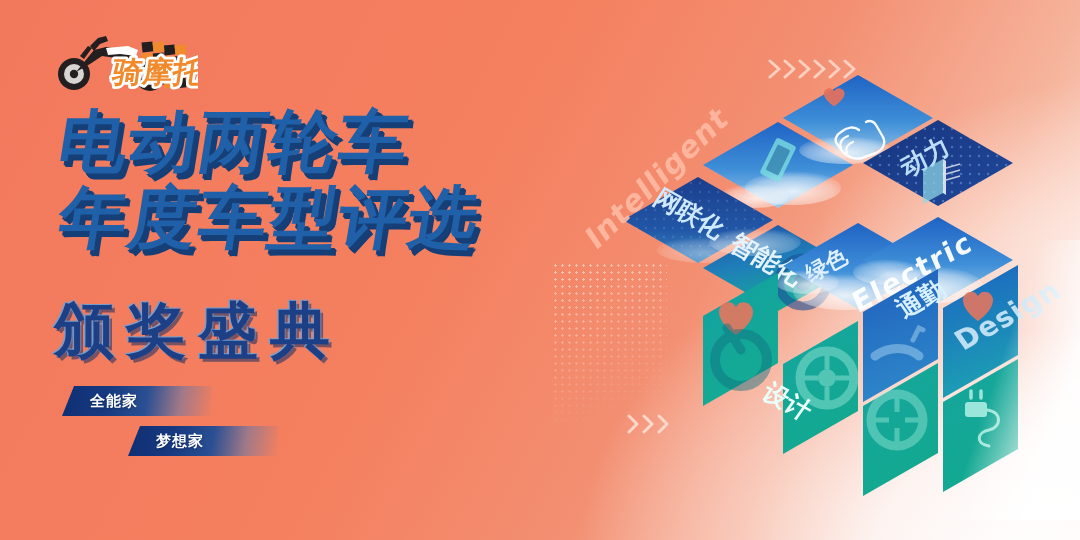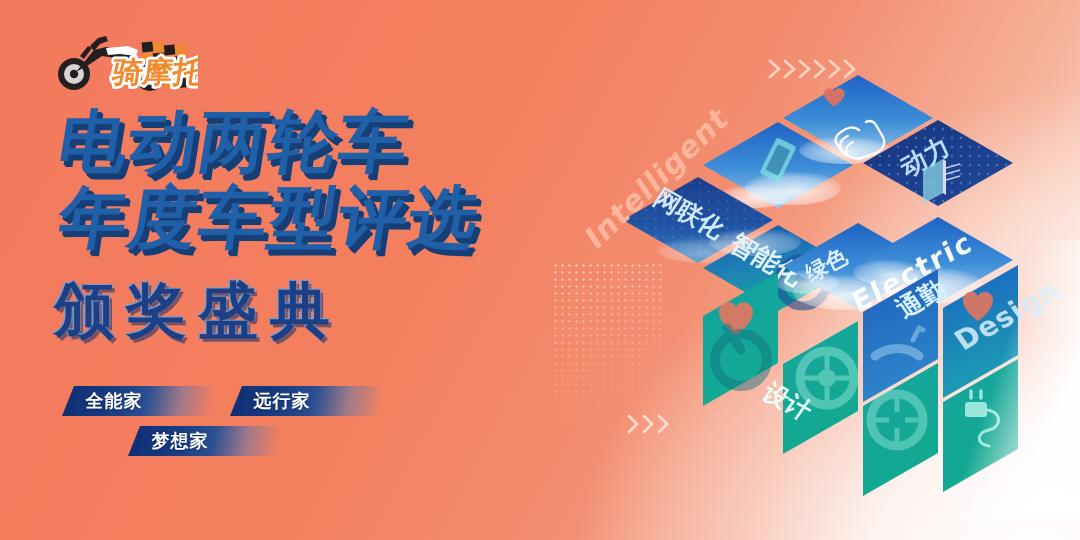--- a/index.html
+++ b/index.html
@@ -45,21 +45,21 @@
     transform-origin:left bottom;
     text-shadow:
        4px 4px 0 #163f78,
        5px 5px 0 #163f78,
        6px 6px 0 #163f78;
   }
   #title-line1 { top:108px; }
   #title-line2 { top:184px; }
 
   #title-line3 {
-    top:280px;
+    top:300px;
     color:#1c3f86;
     font-size:60px;
     line-height:1;
     letter-spacing:12px;
     text-shadow:
       -1.5px -1.5px 0 rgba(110,160,215,0.85),
        1.5px -1.5px 0 rgba(110,160,215,0.45),
        3px 3px 0 rgba(20,45,100,0.55);
   }
 
@@ -79,21 +79,21 @@
   }
   .tag .tag-bg {
     position:absolute; inset:0;
     background:linear-gradient(100deg, #0f2f74 0%, #16397f 30%, #2a4f92 56%, rgba(92,116,170,0.55) 78%, rgba(244,140,110,0) 100%);
     -webkit-clip-path:polygon(12px 0, 100% 0, 100% 100%, 0 100%);
     clip-path:polygon(12px 0, 100% 0, 100% 100%, 0 100%);
   }
   .tag-label {
     position:relative;
     color:#ffffff;
-    font-size:18px;
+    font-size:15px;
     font-weight:bold;
     letter-spacing:1px;
     margin-right:46px;
     text-shadow:0 1px 2px rgba(0,20,60,0.55);
     text-align:center;
   }
 
   
   #cube-wrap {
     position:absolute;
@@ -170,24 +170,20 @@
 
   <div class="headline" id="title-line1">电动两轮车</div>
   <div class="headline" id="title-line2">年度车型评选</div>
   <div class="headline" id="title-line3">颁奖盛典</div>
 
   <div class="tag-row" id="tag-row-1">
     <div class="tag">
       <span class="tag-bg"></span>
       <span class="tag-label">全能家</span>
     </div>
-    <div class="tag">
-      <span class="tag-bg"></span>
-      <span class="tag-label">远行家</span>
-    </div>
   </div>
 
   <div class="tag-row" id="tag-row-2">
     <div class="tag">
       <span class="tag-bg"></span>
       <span class="tag-label">梦想家</span>
     </div>
   </div>
 
   <div id="cube-wrap">

